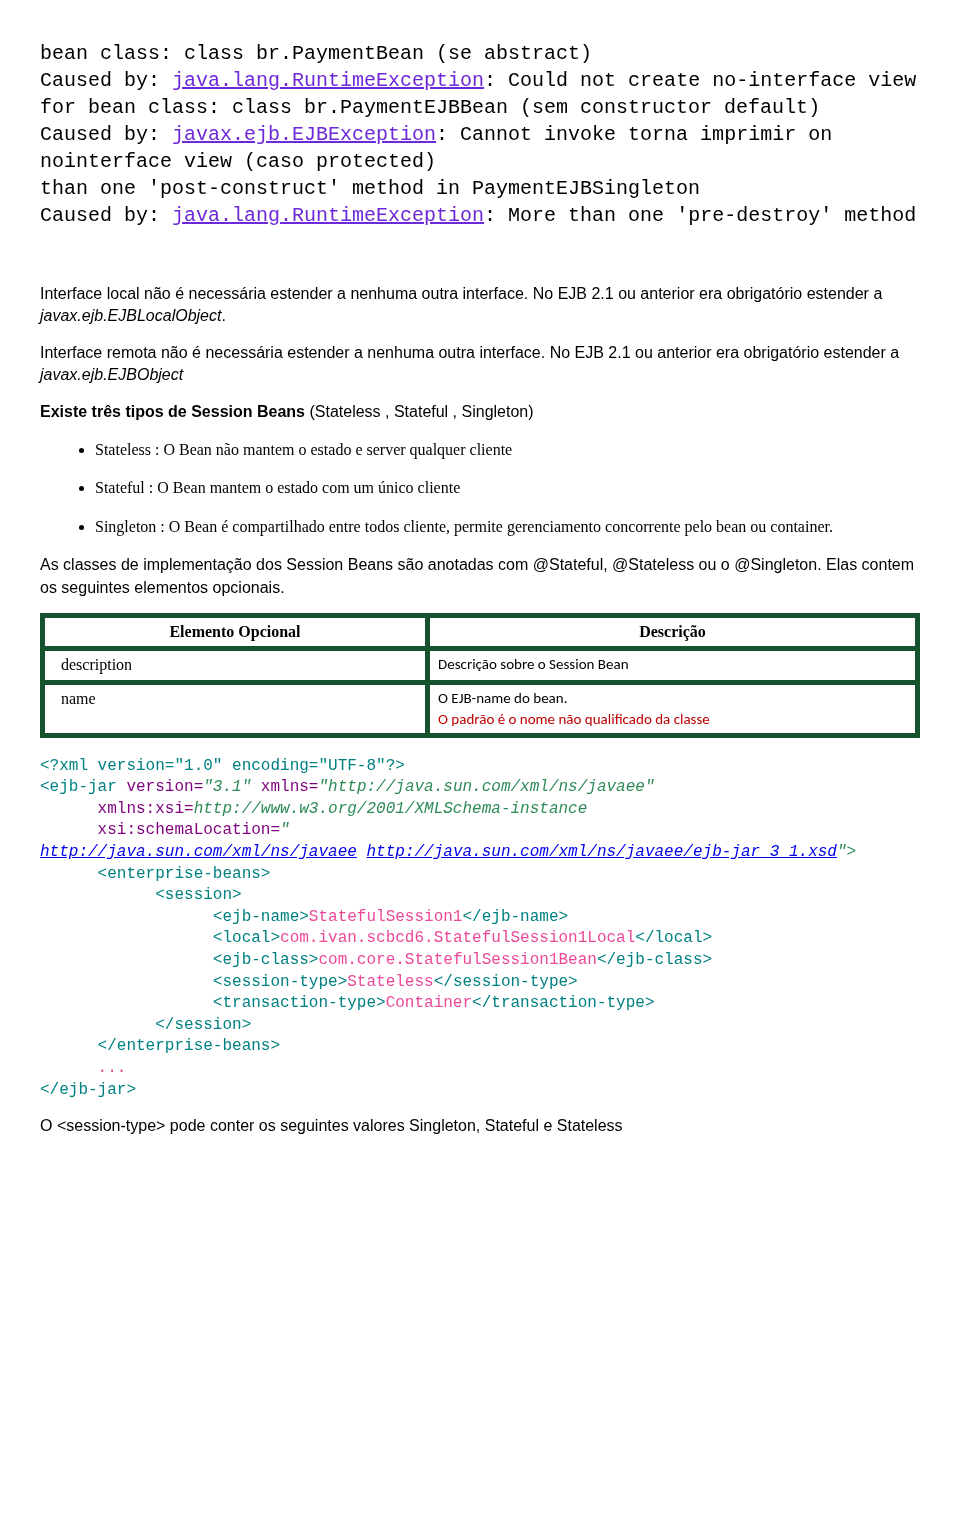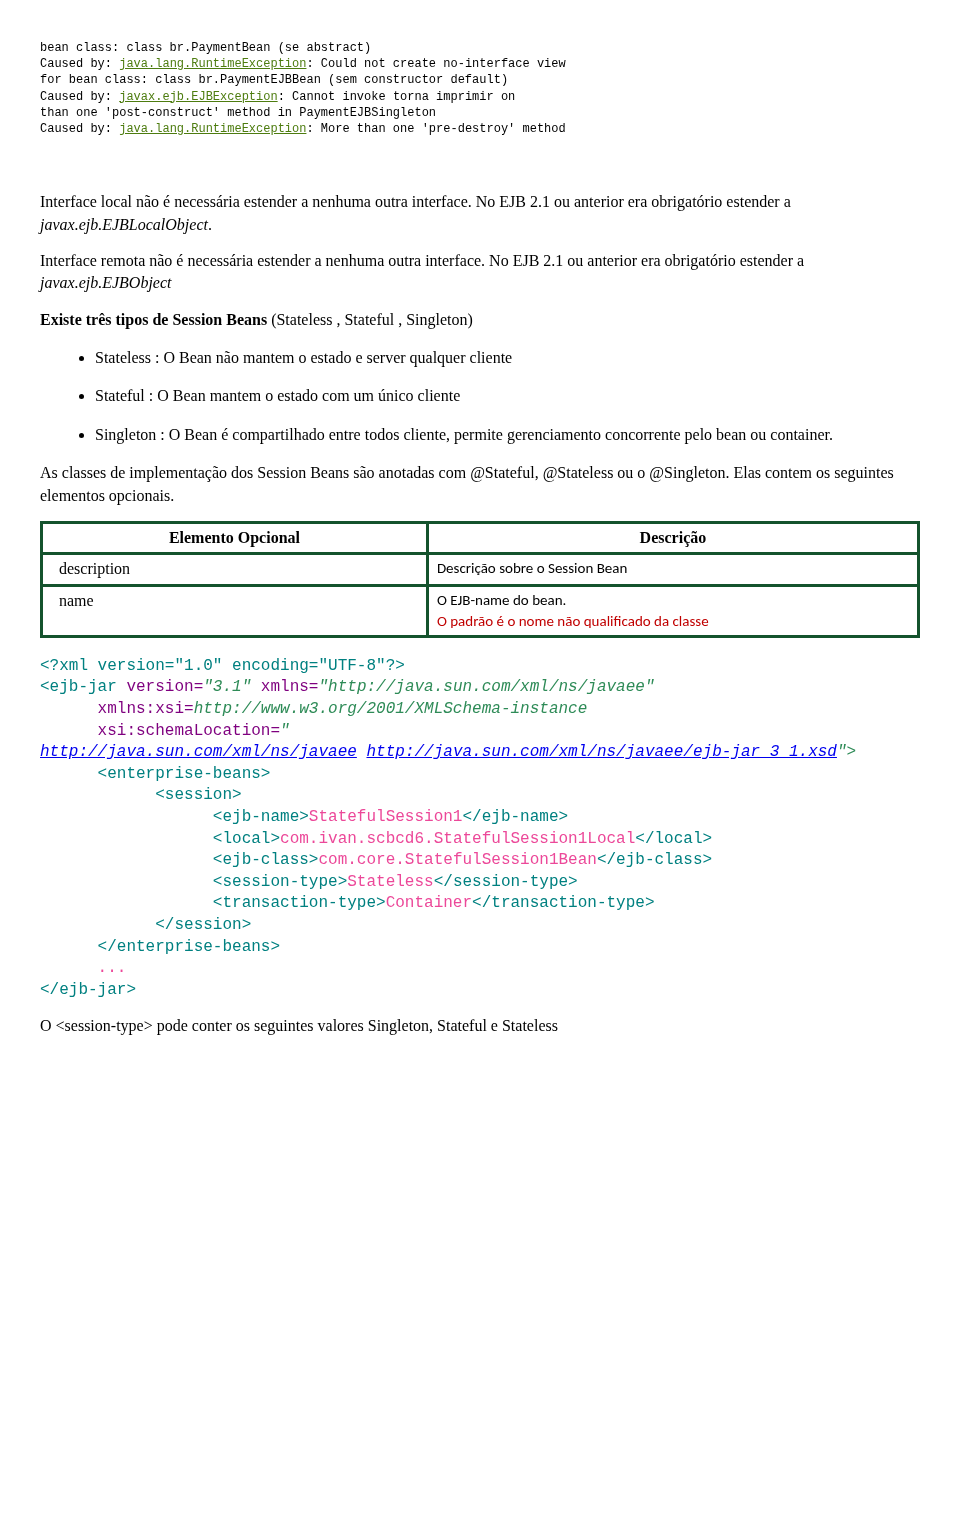--- a/index.html
+++ b/index.html
@@ -7,30 +7,30 @@
       font-size: 16px;
       line-height: 1.4;
       max-width: 880px;
       margin: 0 auto;
       padding: 40px;
       color: #000;
       background: #fff;
     }
     .mono {
       font-family: 'Courier New', Courier, monospace;
-      font-size: 12px;
+      font-size: 20px;
       line-height: 1.35;
     }
     .underline-link {
-      color: #4d7c0f;
+      color: #6d28d9;
       text-decoration: underline;
     }
     .para {
       margin: 14px 0;
-      font-family: Liberation Serif, serif;
+      font-family: Liberation Sans, sans-serif;
     }
     .italic {
       font-style: italic;
     }
     .bold {
       font-weight: bold;
     }
     ul.bullets {
       list-style-type: disc;
       padding-left: 55px;
@@ -41,21 +41,21 @@
       font-family: 'Times New Roman', Times, serif;
     }
     table.defs {
       border-collapse: collapse;
       width: 100%;
       margin: 10px 0 18px 0;
       font-family: Calibri, Arial, sans-serif;
       font-size: 15px;
     }
     table.defs td, table.defs th {
-      border: 3px solid #14532d;
+      border: 5px solid #14532d;
       padding: 3px 8px;
       vertical-align: top;
       text-align: left;
     }
     table.defs th {
       font-weight: bold;
       text-align: center;
       font-family: 'Times New Roman', Times, serif;
       font-size: 16px;
     }
@@ -80,20 +80,21 @@
     .black { color: #ec4899; }
   </style>
 </head>
 <body>
 
 <div class="mono">
   <div><span>bean class: class br.PaymentBean (se abstract)</span></div>
   <div><span>Caused by: </span><span class="underline-link">java.lang.RuntimeException</span><span>: Could not create no-interface view</span></div>
   <div><span>for bean class: class br.PaymentEJBBean (sem constructor default)</span></div>
   <div><span>Caused by: </span><span class="underline-link">javax.ejb.EJBException</span><span>: Cannot invoke torna imprimir on</span></div>
+  <div><span>nointerface view (caso protected)</span></div>
   <div><span>than one 'post-construct' method in PaymentEJBSingleton</span></div>
   <div><span>Caused by: </span><span class="underline-link">java.lang.RuntimeException</span><span>: More than one 'pre-destroy' method</span></div>
 </div>
 
 <div style="height:40px"></div>
 
 <p class="para">
   <span>Interface local não é necessária estender a nenhuma outra interface. No EJB 2.1 ou anterior era obrigatório estender a </span><span class="italic"> javax.ejb.EJBLocalObject</span><span>.</span>
 </p>
 

